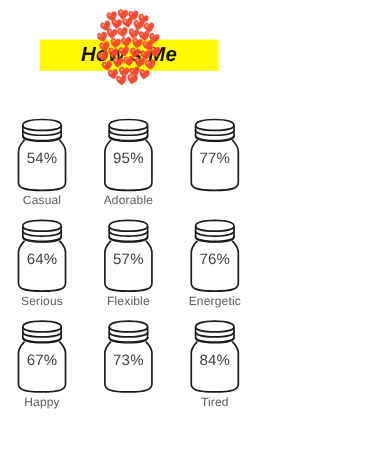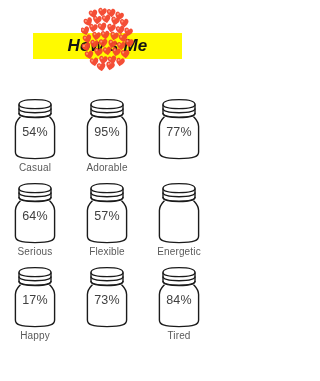--- a/index.html
+++ b/index.html
@@ -294,20 +294,21 @@
                      C41,18.2 34,19.6 25,19.6 C16,19.6 9,18.2 9,15.5 Z"></path>
             <path d="M9,6.5 C9,9.2 16,10.6 25,10.6 C34,10.6 41,9.2 41,6.5"></path>
             <path d="M9,10.6 C9,13.3 16,14.7 25,14.7 C34,14.7 41,13.3 41,10.6"></path>
             <path d="M9,15.0 C9,17.7 16,19.1 25,19.1 C34,19.1 41,17.7 41,15.0"></path>
             <path d="M10.5,18.6 C8,21.4 5.4,23.6 5.4,28.5 L5.4,54
                      C5.4,58.4 9.6,60.6 25,60.6 C40.4,60.6 44.6,58.4 44.6,54
                      L44.6,28.5 C44.6,23.6 42,21.4 39.5,18.6"></path>
           </g>
         </svg>
       </div>
+      <div class="jar-value">76%</div>
       <div class="jar-label">Energetic</div>
     </div>
   </div>
 
   <div class="jar-row">
 
     <div class="jar-cell col0">
       <div class="jar-art">
         <svg viewBox="0 0 50 62" xmlns="http://www.w3.org/2000/svg" aria-hidden="true">
           <g fill="none" stroke="#1b1b1b" stroke-width="1.4" stroke-linejoin="round">
@@ -315,21 +316,21 @@
                      C41,18.2 34,19.6 25,19.6 C16,19.6 9,18.2 9,15.5 Z"></path>
             <path d="M9,6.5 C9,9.2 16,10.6 25,10.6 C34,10.6 41,9.2 41,6.5"></path>
             <path d="M9,10.6 C9,13.3 16,14.7 25,14.7 C34,14.7 41,13.3 41,10.6"></path>
             <path d="M9,15.0 C9,17.7 16,19.1 25,19.1 C34,19.1 41,17.7 41,15.0"></path>
             <path d="M10.5,18.6 C8,21.4 5.4,23.6 5.4,28.5 L5.4,54
                      C5.4,58.4 9.6,60.6 25,60.6 C40.4,60.6 44.6,58.4 44.6,54
                      L44.6,28.5 C44.6,23.6 42,21.4 39.5,18.6"></path>
           </g>
         </svg>
       </div>
-      <div class="jar-value">17%</div>
+      <div class="jar-value">67%</div>
       <div class="jar-label">Happy</div>
     </div>
 
     <div class="jar-cell col1">
       <div class="jar-art">
         <svg viewBox="0 0 50 62" xmlns="http://www.w3.org/2000/svg" aria-hidden="true">
           <g fill="none" stroke="#1b1b1b" stroke-width="1.4" stroke-linejoin="round">
             <path d="M9,6.5 C9,3.2 16,1.6 25,1.6 C34,1.6 41,3.2 41,6.5 L41,15.5
                      C41,18.2 34,19.6 25,19.6 C16,19.6 9,18.2 9,15.5 Z"></path>
             <path d="M9,6.5 C9,9.2 16,10.6 25,10.6 C34,10.6 41,9.2 41,6.5"></path>

